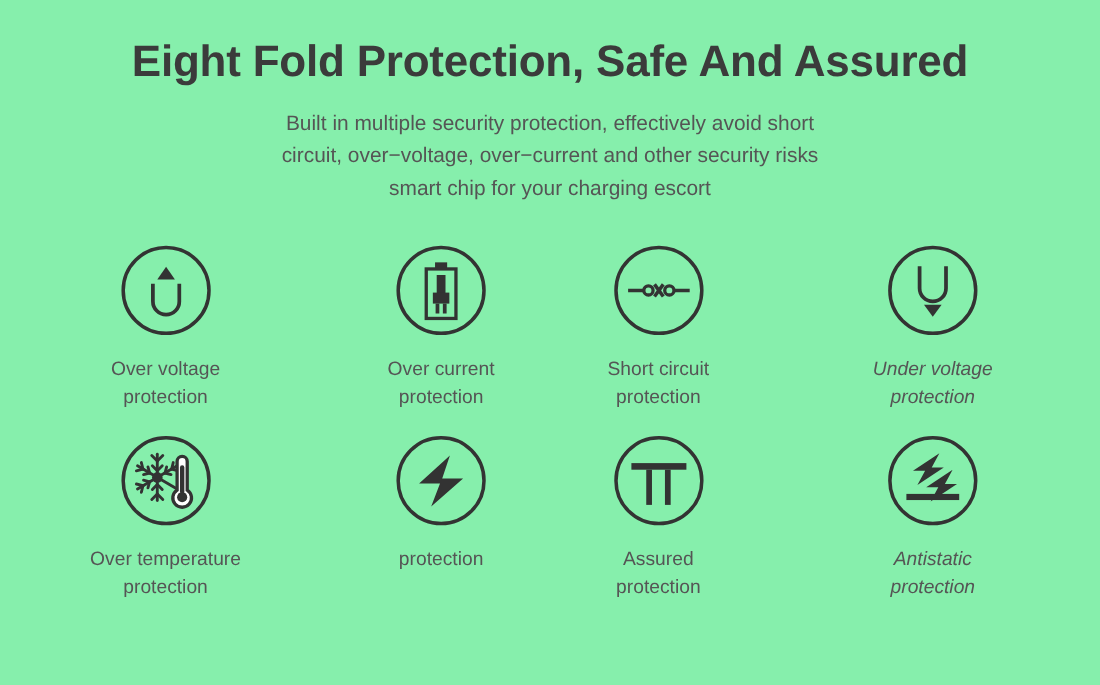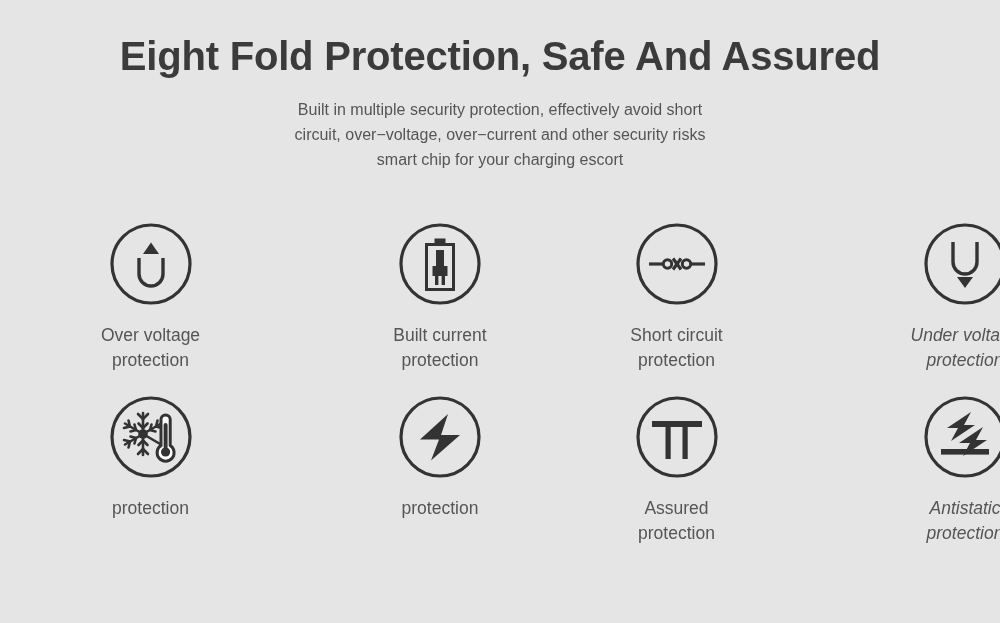--- a/index.html
+++ b/index.html
@@ -13,60 +13,59 @@
     font-family: "Liberation Sans", sans-serif;
     overflow: hidden;
     position: relative;
     -webkit-font-smoothing: antialiased;
   }
 
   .page {
     width: 1000px;
     height: 623px;
     position: relative;
-    background: #e5e5e5;
+    background: #86efac;
   }
 
   
   .header {
     text-align: center;
     padding-top: 34px;
   }
   .title {
     font-size: 40px;
     font-weight: bold;
     color: #3b3b3b;
     letter-spacing: -0.2px;
     line-height: 1.1;
     margin: 0;
     white-space: nowrap;
   }
   .subtitle {
     margin: 20px auto 0 auto;
-    font-size: 16px;
+    font-size: 19px;
     color: #555555;
     line-height: 1.55;
     width: 700px;
   }
   .subtitle .line {
     display: block;
     white-space: nowrap;
   }
 
   
   .grid {
     position: absolute;
     left: 0;
     top: 222px;
     width: 1000px;
   }
   .row {
     display: flex;
     width: 1000px;
-    gap: 39px;
   }
   .row.row-2 {
     margin-top: 22px;
   }
   .cell {
     flex: 0 0 auto;
     text-align: center;
   }
   
   .cell.c1 { width: 301px; }
@@ -137,21 +136,21 @@
             <rect x="28.5" y="22.5" width="27" height="45" fill="none" stroke="#333333" stroke-width="3"></rect>
 
             <rect x="38" y="28" width="8" height="17" fill="#333333"></rect>
             <rect x="34.5" y="44" width="15" height="10" fill="#333333"></rect>
 
             <rect x="37" y="54" width="3.4" height="9" fill="#333333"></rect>
             <rect x="43.6" y="54" width="3.4" height="9" fill="#333333"></rect>
           </svg>
         </div>
         <div class="caption">
-          <span class="l">Built current</span>
+          <span class="l">Over current</span>
           <span class="l">protection</span>
         </div>
       </div>
 
       <div class="cell c3">
         <div class="icon-wrap">
           <svg viewBox="0 0 84 84" xmlns="http://www.w3.org/2000/svg">
             <circle cx="42" cy="42" r="39" fill="none" stroke="#333333" stroke-width="3.2"></circle>
             <line x1="14" y1="42" x2="28" y2="42" stroke="#333333" stroke-width="3.2"></line>
             <line x1="56" y1="42" x2="70" y2="42" stroke="#333333" stroke-width="3.2"></line>
@@ -221,20 +220,21 @@
               <line x1="27" y1="43" x2="21.5" y2="41.5"></line>
             </g>
             <circle cx="34" cy="39" r="4.8" fill="#333333"></circle>
 
             <path d="M52 24.5 a4.6 4.6 0 0 1 9.2 0 L61.2 50.5 a8.5 8.5 0 1 1 -9.2 0 Z" fill="#ffffff" stroke="#333333" stroke-width="3"></path>
             <rect x="54.6" y="28" width="4" height="26" rx="2" fill="#333333"></rect>
             <circle cx="56.6" cy="57" r="4.6" fill="#333333"></circle>
           </svg>
         </div>
         <div class="caption">
+          <span class="l">Over temperature</span>
           <span class="l">protection</span>
         </div>
       </div>
 
       <div class="cell c2">
         <div class="icon-wrap">
           <svg viewBox="0 0 84 84" xmlns="http://www.w3.org/2000/svg">
             <circle cx="42" cy="42" r="39" fill="none" stroke="#333333" stroke-width="3.2"></circle>
             <polygon points="50,19 22,44.5 41,44.5 33,65.5 62,40 43,40" fill="#333333"></polygon>
           </svg>

